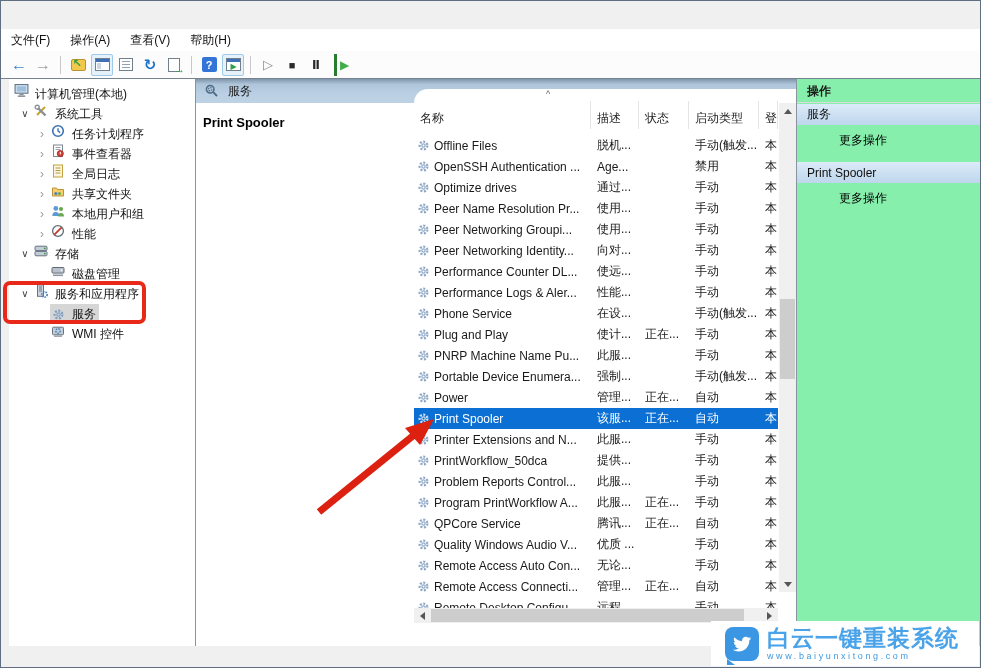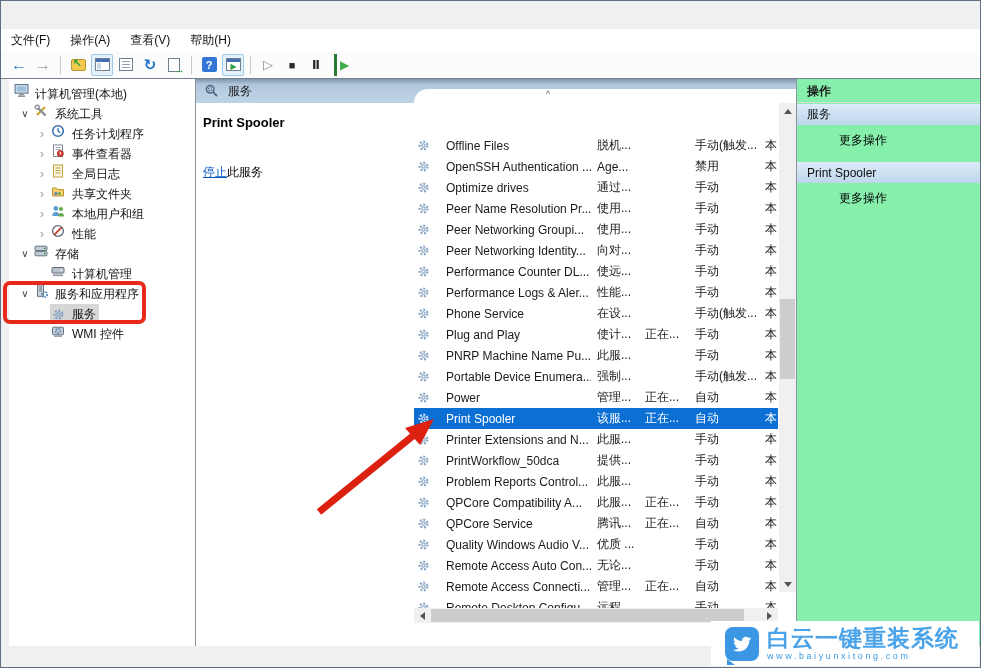--- a/index.html
+++ b/index.html
@@ -58,21 +58,21 @@
   .desc-text { line-height:20px; width:204px; }
 
   
   .list-card { position:absolute; left:218px; top:10px; right:0; bottom:23px; background:#fff; border-top-left-radius:14px; overflow:hidden; }
   .lhead { position:absolute; left:0; top:12px; height:28px; right:18px; display:grid; grid-template-columns:177px 48px 50px 70px 19px; font-size:12px; color:#1f1f1f; }
   .lhead .hc { border-right:1px solid #e4e4e4; padding:9px 0 0 6px; white-space:nowrap; overflow:hidden; }
   .sort-caret { position:absolute; left:132px; top:0px; font-size:9px; color:#666; }
   .lrows { position:absolute; left:0; top:46px; right:18px; bottom:15px; overflow:hidden; }
   .lrow { height:21px; display:grid; grid-template-columns:177px 48px 50px 70px 19px; align-items:center; font-size:12px; color:#1a1a1a; white-space:nowrap; }
   .lrow .cell { overflow:hidden; padding-left:6px; }
-  .lrow .ncell { display:flex; align-items:center; padding-left:3px; gap:16px; overflow:hidden; }
+  .lrow .ncell { display:flex; align-items:center; padding-left:3px; gap:4px; overflow:hidden; }
   .lrow.selected { background:#0b6fd3; color:#fff; }
 
   
   .vscroll { position:absolute; right:0; top:14px; width:17px; height:489px; background:#f0f0f0; }
   .hscroll { position:absolute; left:0; bottom:0; height:15px; right:18px; background:#f0f0f0; }
   .sb-btn { position:absolute; width:17px; height:16px; display:flex; align-items:center; justify-content:center; }
   .tri { width:0; height:0; border-style:solid; }
   .tri-up { border-width:0 4px 5px 4px; border-color:transparent transparent #555 transparent; }
   .tri-down { border-width:5px 4px 0 4px; border-color:#555 transparent transparent transparent; }
   .tri-left { border-width:4px 5px 4px 0; border-color:transparent #555 transparent transparent; }
@@ -267,21 +267,21 @@
             </span><span class="tlabel">存储</span></span>
         </div>
         <div class="titem">
           <span style="width:41px;flex:none;"></span>
           <span class="tsel"><span class="ticon">
               <svg width="14" height="14" viewBox="0 0 14 14">
                 <rect x="1" y="3.5" width="12" height="5.6" rx="1" fill="#b9c2cc" stroke="#5f6b77"></rect>
                 <circle cx="10.6" cy="6.3" r="1" fill="#eef3f8"></circle>
                 <rect x="2" y="10.5" width="10" height="1.6" fill="#8d96a1"></rect>
               </svg>
-            </span><span class="tlabel">计算机管理</span></span>
+            </span><span class="tlabel">磁盘管理</span></span>
         </div>
         <div class="titem">
           <span style="width:8px;flex:none;"></span>
           <span class="exp">∨</span>
           <span class="tsel"><span class="ticon">
               <svg width="14" height="14" viewBox="0 0 14 14">
                 <rect x="3.5" y="0.8" width="6" height="11.5" fill="#cdd6e0" stroke="#66727f"></rect>
                 <line x1="5" y1="3" x2="8" y2="3" stroke="#66727f"></line>
                 <line x1="5" y1="5" x2="8" y2="5" stroke="#66727f"></line>
                 <line x1="5" y1="7" x2="8" y2="7" stroke="#66727f"></line>
@@ -320,26 +320,30 @@
               <circle cx="6.2" cy="6.2" r="3.8" fill="none" stroke="#4d6a87" stroke-width="1.5"></circle>
               <circle cx="6.2" cy="6.2" r="1.7" fill="none" stroke="#4d6a87" stroke-width="1.2" stroke-dasharray="1.4 1"></circle>
               <line x1="9.2" y1="9.2" x2="13" y2="13" stroke="#4d6a87" stroke-width="1.8"></line>
             </svg>
         </span>
         <span>服务</span>
       </div>
 
       <div class="info-col">
         <div class="info-title">Print Spooler</div>
-        <div class="info-link-line">
-          <span class="info-link">停止</span><span>此服务</span>
-        </div>
       </div>
 
       <div class="list-card">
+        <div class="lhead" id="listhead">
+            <span class="hc">名称</span>
+            <span class="hc">描述</span>
+            <span class="hc">状态</span>
+            <span class="hc">启动类型</span>
+            <span class="hc">登</span>
+          </div>
         <span class="sort-caret">^</span>
         <div class="lrows" id="listrows">
             <div class="lrow">
               <span class="ncell">
                 <span style="flex:none;display:inline-flex;">
                   <svg width="13" height="13" viewBox="0 0 14 14">
                     <circle cx="7" cy="7" r="4.2" fill="none" stroke="#8fa8c6" stroke-width="2.4" stroke-dasharray="2.2 1.6"></circle>
                     <circle cx="7" cy="7" r="1.8" fill="none" stroke="#8fa8c6" stroke-width="1.3"></circle>
                   </svg>
                 </span>
@@ -591,21 +595,21 @@
               <span class="cell">本</span>
             </div>
             <div class="lrow">
               <span class="ncell">
                 <span style="flex:none;display:inline-flex;">
                   <svg width="13" height="13" viewBox="0 0 14 14">
                     <circle cx="7" cy="7" r="4.2" fill="none" stroke="#8fa8c6" stroke-width="2.4" stroke-dasharray="2.2 1.6"></circle>
                     <circle cx="7" cy="7" r="1.8" fill="none" stroke="#8fa8c6" stroke-width="1.3"></circle>
                   </svg>
                 </span>
-                <span>QPCore Compatibility A...</span>
+                <span>Program PrintWorkflow A...</span>
               </span>
               <span class="cell">此服...</span>
               <span class="cell">正在...</span>
               <span class="cell">手动</span>
               <span class="cell">本</span>
             </div>
             <div class="lrow">
               <span class="ncell">
                 <span style="flex:none;display:inline-flex;">
                   <svg width="13" height="13" viewBox="0 0 14 14">

